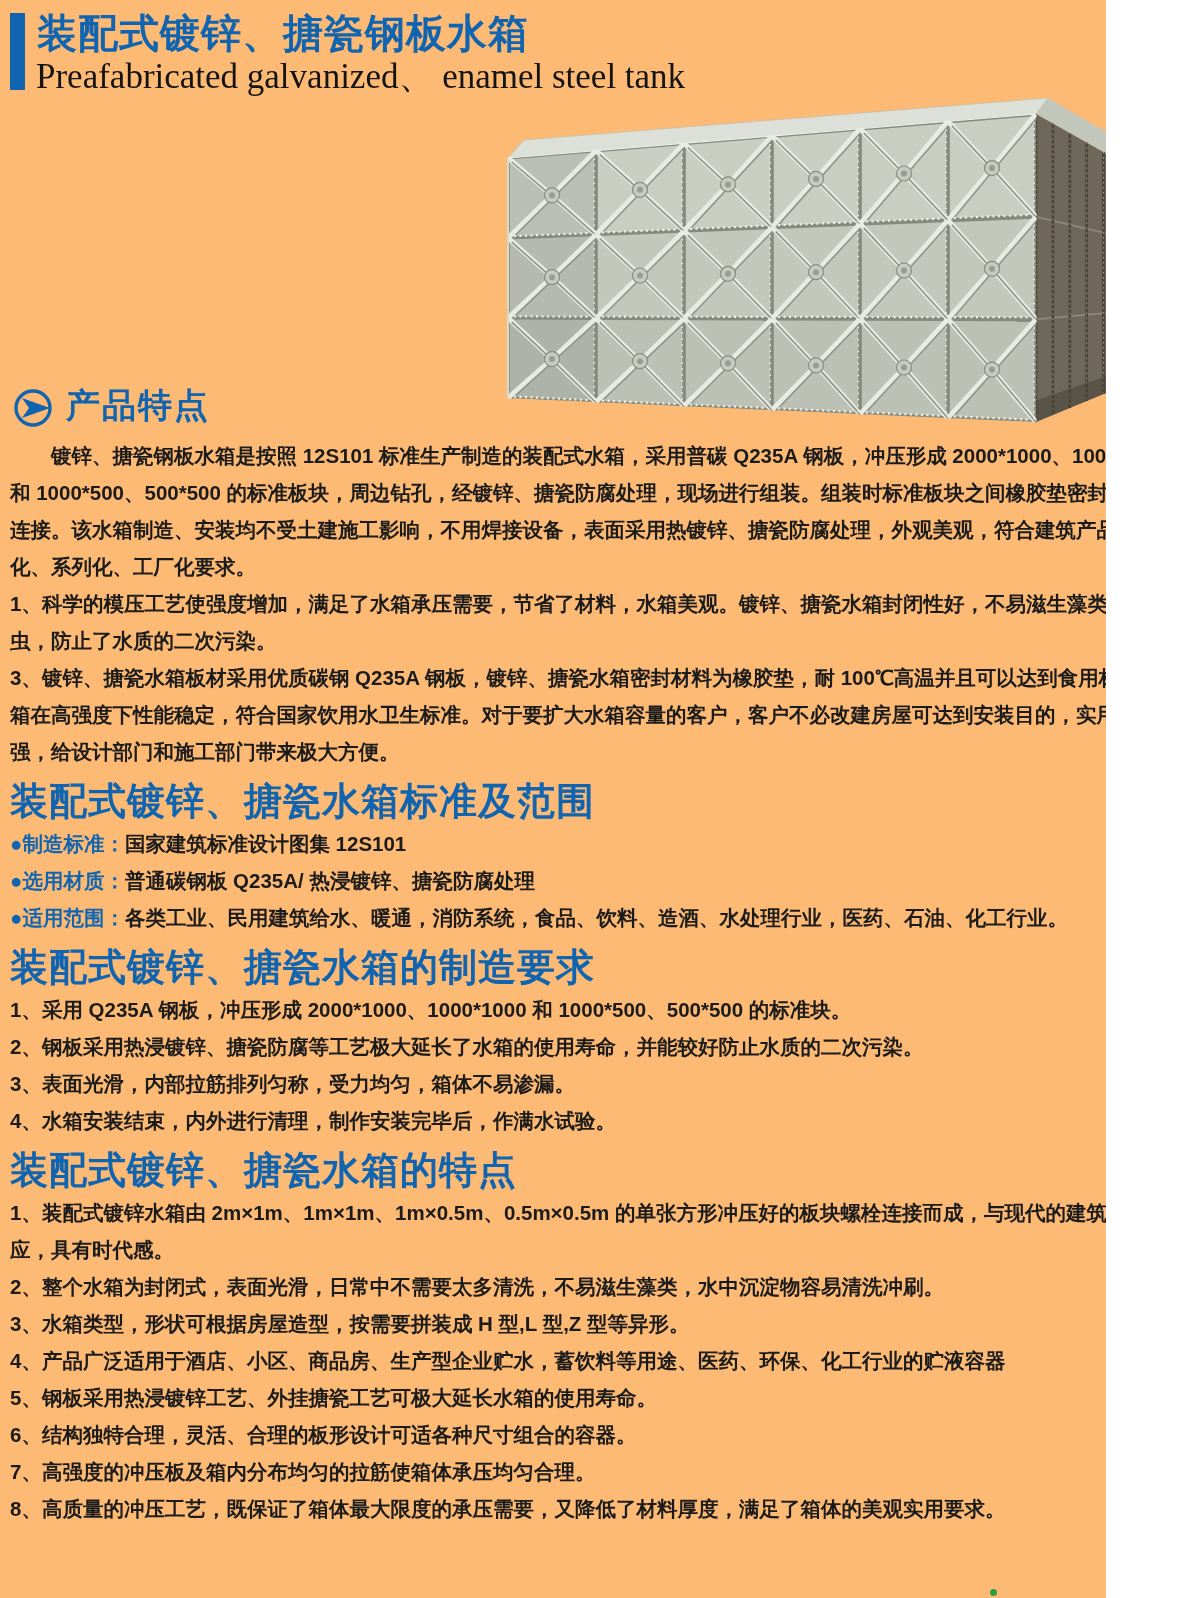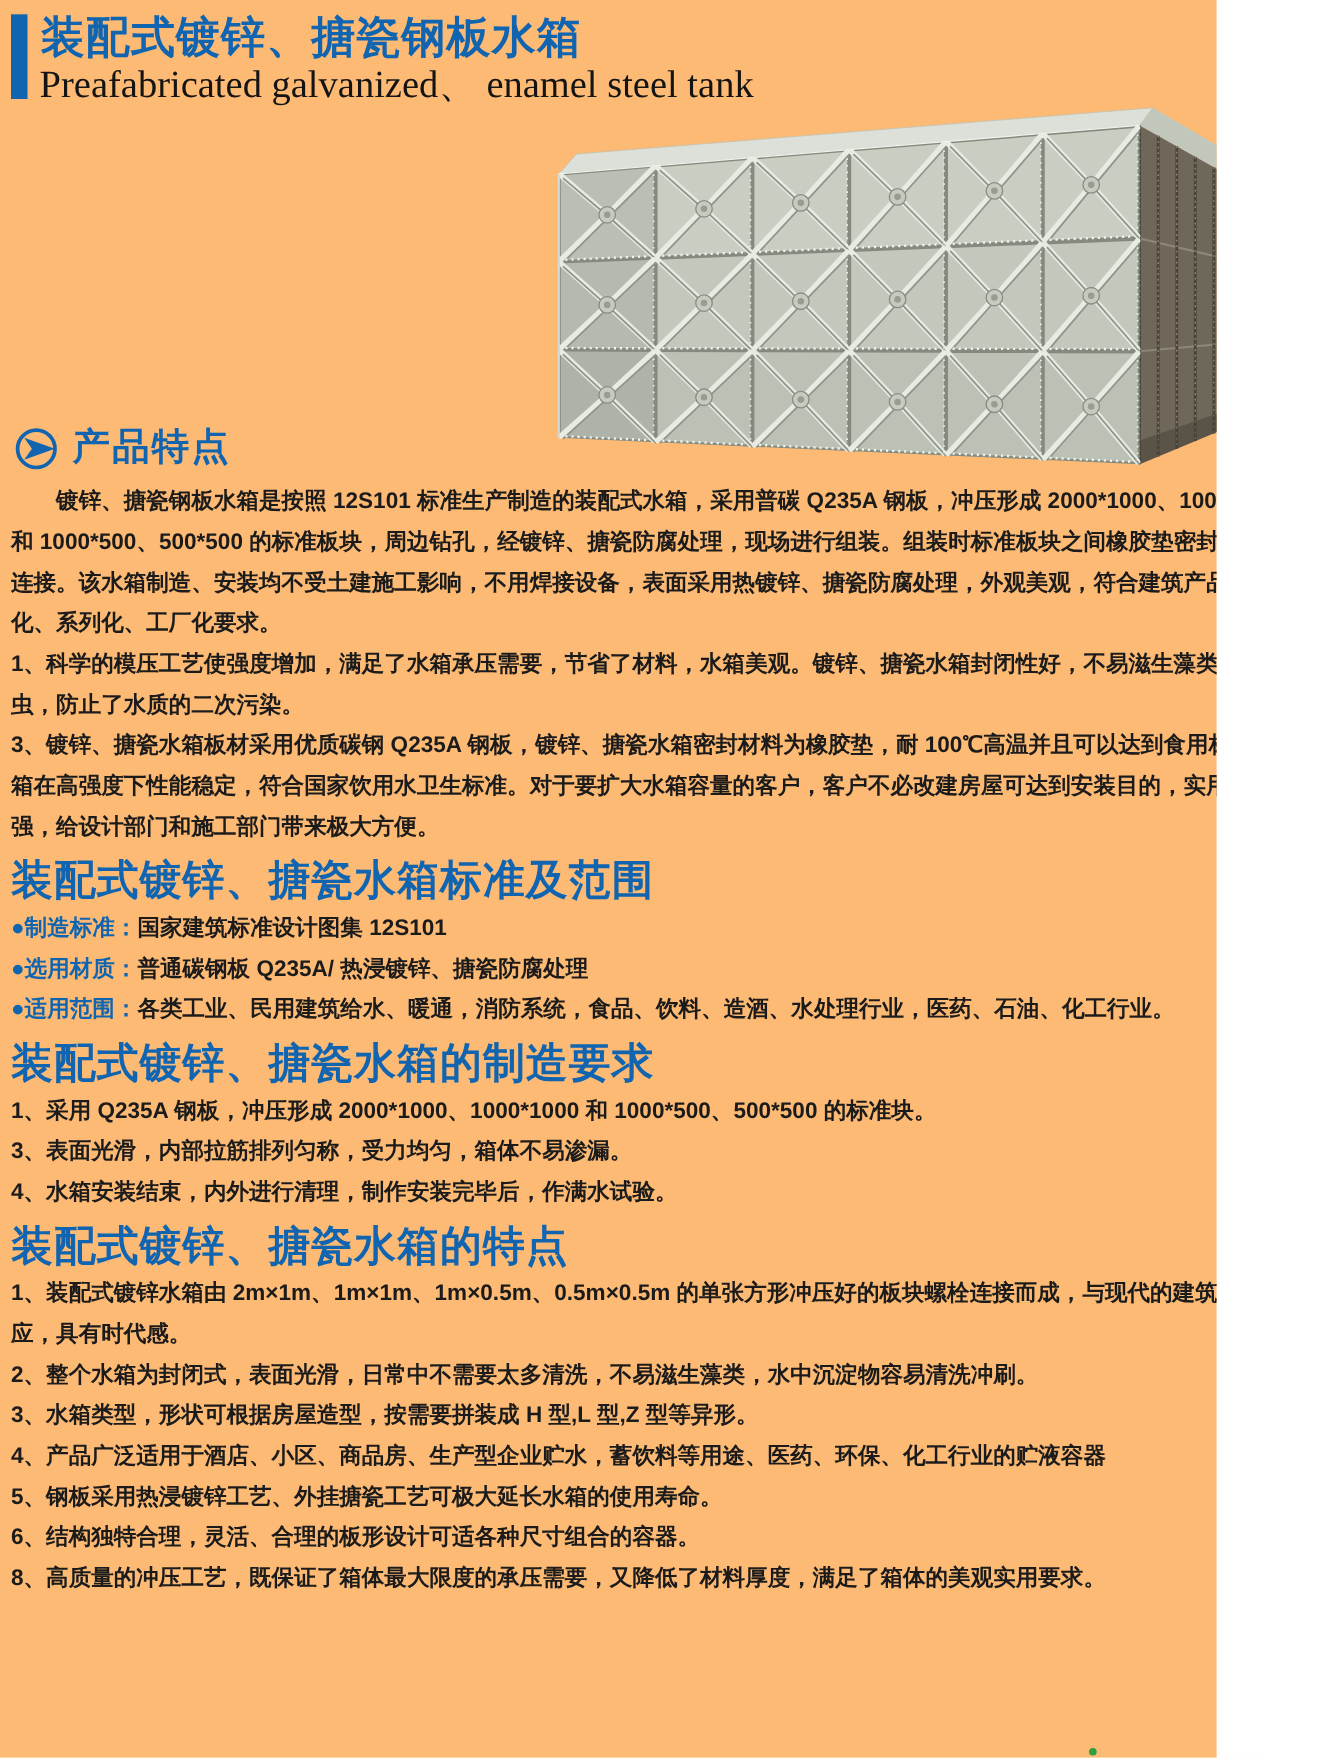--- a/index.html
+++ b/index.html
@@ -317,27 +317,29 @@
     <p>1、科学的模压工艺使强度增加，满足了水箱承压需要，节省了材料，水箱美观。镀锌、搪瓷水箱封闭性好，不易滋生藻类和红虫，防止了水质的二次污染。</p>
     <p>3、镀锌、搪瓷水箱板材采用优质碳钢 Q235A 钢板，镀锌、搪瓷水箱密封材料为橡胶垫，耐 100℃高温并且可以达到食用标准。水箱在高强度下性能稳定，符合国家饮用水卫生标准。对于要扩大水箱容量的客户，客户不必改建房屋可达到安装目的，实用性很强，给设计部门和施工部门带来极大方便。</p>
 
     <h2 class="sec">装配式镀锌、搪瓷水箱标准及范围</h2>
     <p><span class="blue">●制造标准：</span><span>国家建筑标准设计图集 12S101</span></p>
     <p><span class="blue">●选用材质：</span><span>普通碳钢板 Q235A/ 热浸镀锌、搪瓷防腐处理</span></p>
     <p><span class="blue">●适用范围：</span><span>各类工业、民用建筑给水、暖通，消防系统，食品、饮料、造酒、水处理行业，医药、石油、化工行业。</span></p>
 
     <h2 class="sec">装配式镀锌、搪瓷水箱的制造要求</h2>
     <p>1、采用 Q235A 钢板，冲压形成 2000*1000、1000*1000 和 1000*500、500*500 的标准块。</p>
+    <p>2、钢板采用热浸镀锌、搪瓷防腐等工艺极大延长了水箱的使用寿命，并能较好防止水质的二次污染。</p>
     <p>3、表面光滑，内部拉筋排列匀称，受力均匀，箱体不易渗漏。</p>
     <p>4、水箱安装结束，内外进行清理，制作安装完毕后，作满水试验。</p>
 
     <h2 class="sec">装配式镀锌、搪瓷水箱的特点</h2>
     <p>1、装配式镀锌水箱由 2m×1m、1m×1m、1m×0.5m、0.5m×0.5m 的单张方形冲压好的板块螺栓连接而成，与现代的建筑遥相呼应，具有时代感。</p>
     <p>2、整个水箱为封闭式，表面光滑，日常中不需要太多清洗，不易滋生藻类，水中沉淀物容易清洗冲刷。</p>
     <p>3、水箱类型，形状可根据房屋造型，按需要拼装成 H 型,L 型,Z 型等异形。</p>
     <p>4、产品广泛适用于酒店、小区、商品房、生产型企业贮水，蓄饮料等用途、医药、环保、化工行业的贮液容器</p>
     <p>5、钢板采用热浸镀锌工艺、外挂搪瓷工艺可极大延长水箱的使用寿命。</p>
     <p>6、结构独特合理，灵活、合理的板形设计可适各种尺寸组合的容器。</p>
+    <p>7、高强度的冲压板及箱内分布均匀的拉筋使箱体承压均匀合理。</p>
     <p>8、高质量的冲压工艺，既保证了箱体最大限度的承压需要，又降低了材料厚度，满足了箱体的美观实用要求。</p>
   </div>
 
   <div class="speck"></div>
 </div>
 
 </body></html>

